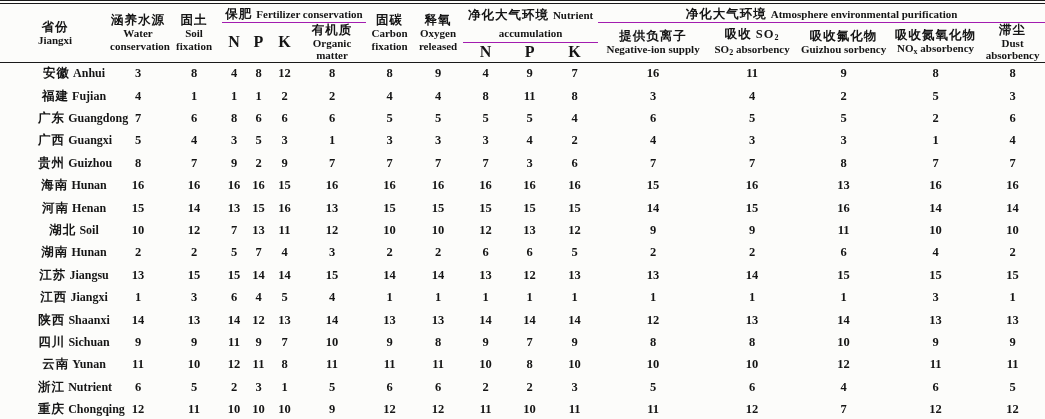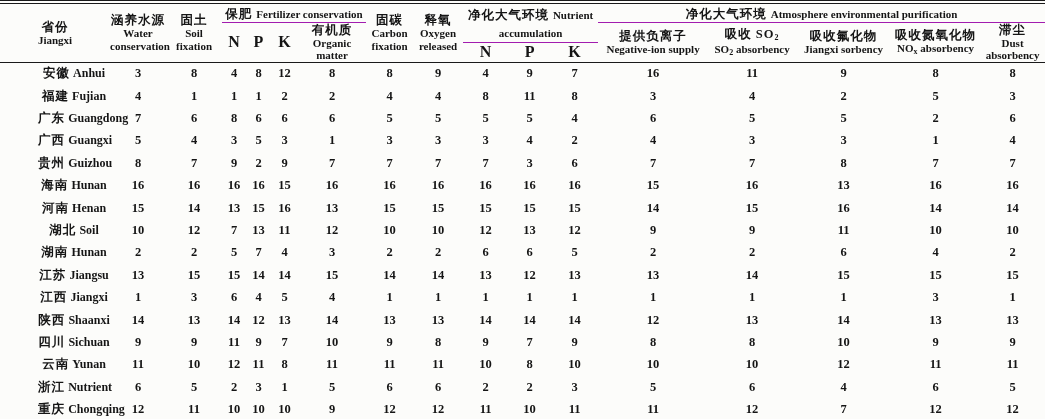--- a/index.html
+++ b/index.html
@@ -102,21 +102,21 @@
         <th rowspan="2">
           <div class="zh">提供负离子</div>
           <div class="en">Negative-ion supply</div>
         </th>
         <th rowspan="2">
           <div class="zh"><span>吸收 SO</span><sub>2</sub></div>
           <div class="en"><span>SO</span><sub>2</sub><span> absorbency</span></div>
         </th>
         <th rowspan="2">
           <div class="zh">吸收氟化物</div>
-          <div class="en">Jiangxi sorbency</div>
+          <div class="en">Guizhou sorbency</div>
         </th>
         <th rowspan="2">
           <div class="zh">吸收氮氧化物</div>
           <div class="en"><span>NO</span><sub>x</sub><span> absorbency</span></div>
         </th>
         <th rowspan="2">
           <div class="zh">滞尘</div>
           <div class="en">Dust absorbency</div>
         </th>
       </tr>

